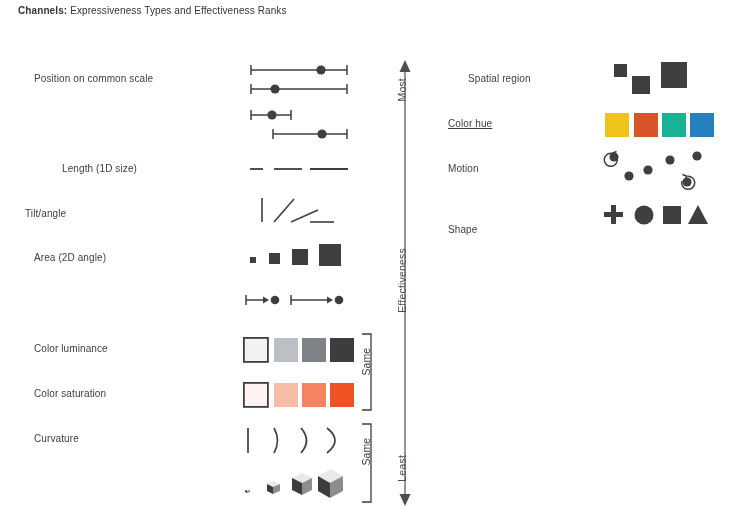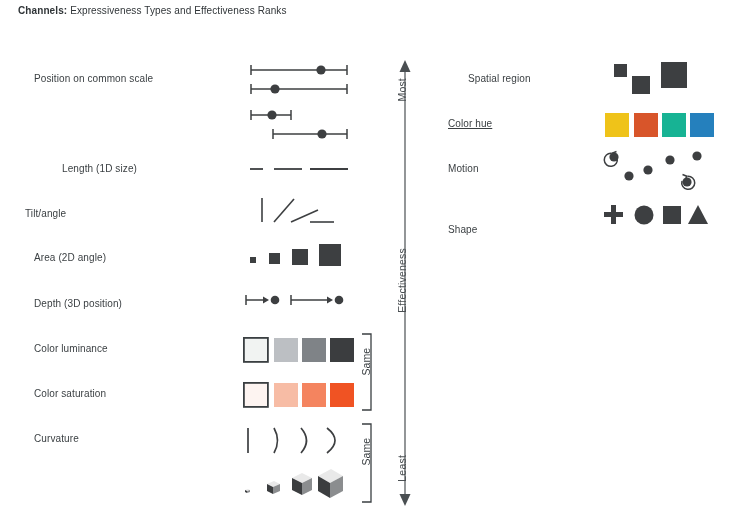--- a/index.html
+++ b/index.html
@@ -56,21 +56,20 @@
   <div class="top-title">
     <b>Channels:</b><span> Expressiveness Types and Effectiveness Ranks</span>
   </div>
 
 
 
   <div class="rowlabel" style="left:34px;top:73px;">Position on common scale</div>
   <div class="rowlabel" style="left:34px;top:163px;margin-left:28px;">Length (1D size)</div>
   <div class="rowlabel" style="left:25px;top:208px;">Tilt/angle</div>
   <div class="rowlabel" style="left:34px;top:252px;">Area (2D angle)</div>
-  <div class="rowlabel" style="left:34px;top:298px;">Depth (3D position)</div>
   <div class="rowlabel" style="left:34px;top:343px;">Color luminance</div>
   <div class="rowlabel" style="left:34px;top:388px;">Color saturation</div>
   <div class="rowlabel" style="left:34px;top:433px;">Curvature</div>
 
   <div class="glyph" style="left:248px;top:62px;">
     <svg width="102" height="34">
       <g stroke="#3d3f41" stroke-width="1.5" fill="#3d3f41">
         <line x1="3" y1="8" x2="99" y2="8"></line>
         <line x1="3" y1="3" x2="3" y2="13"></line>
         <line x1="99" y1="3" x2="99" y2="13"></line>

